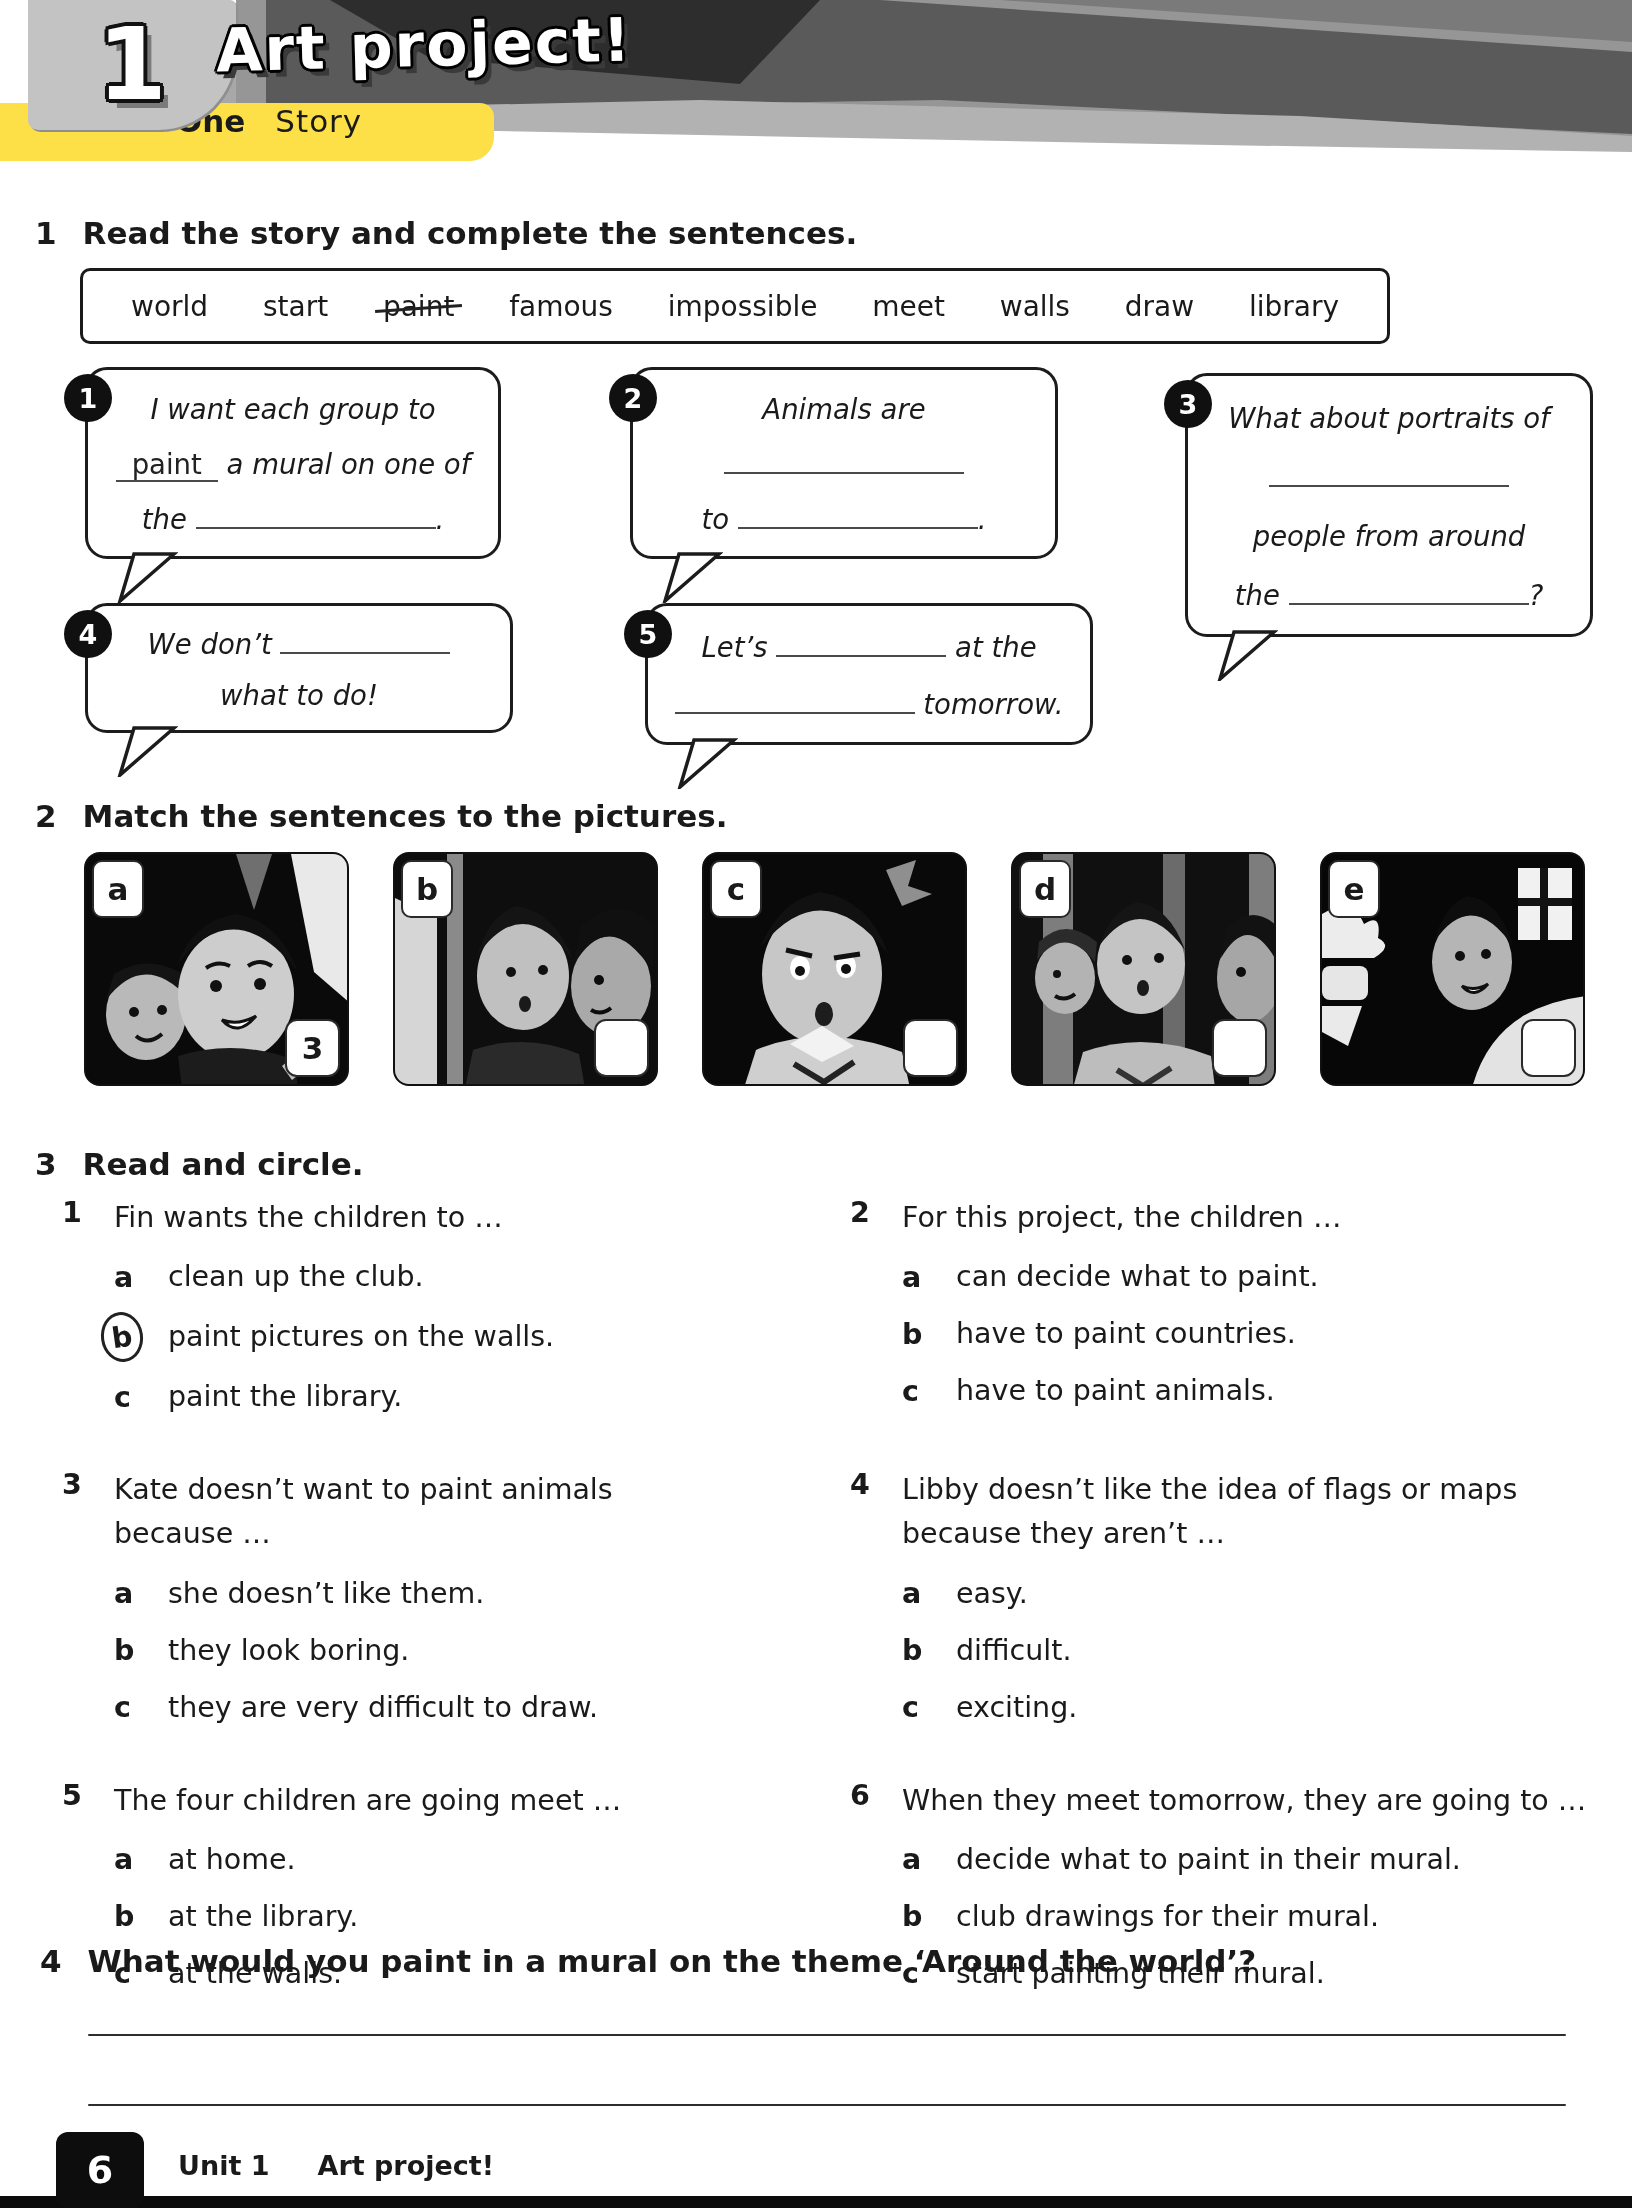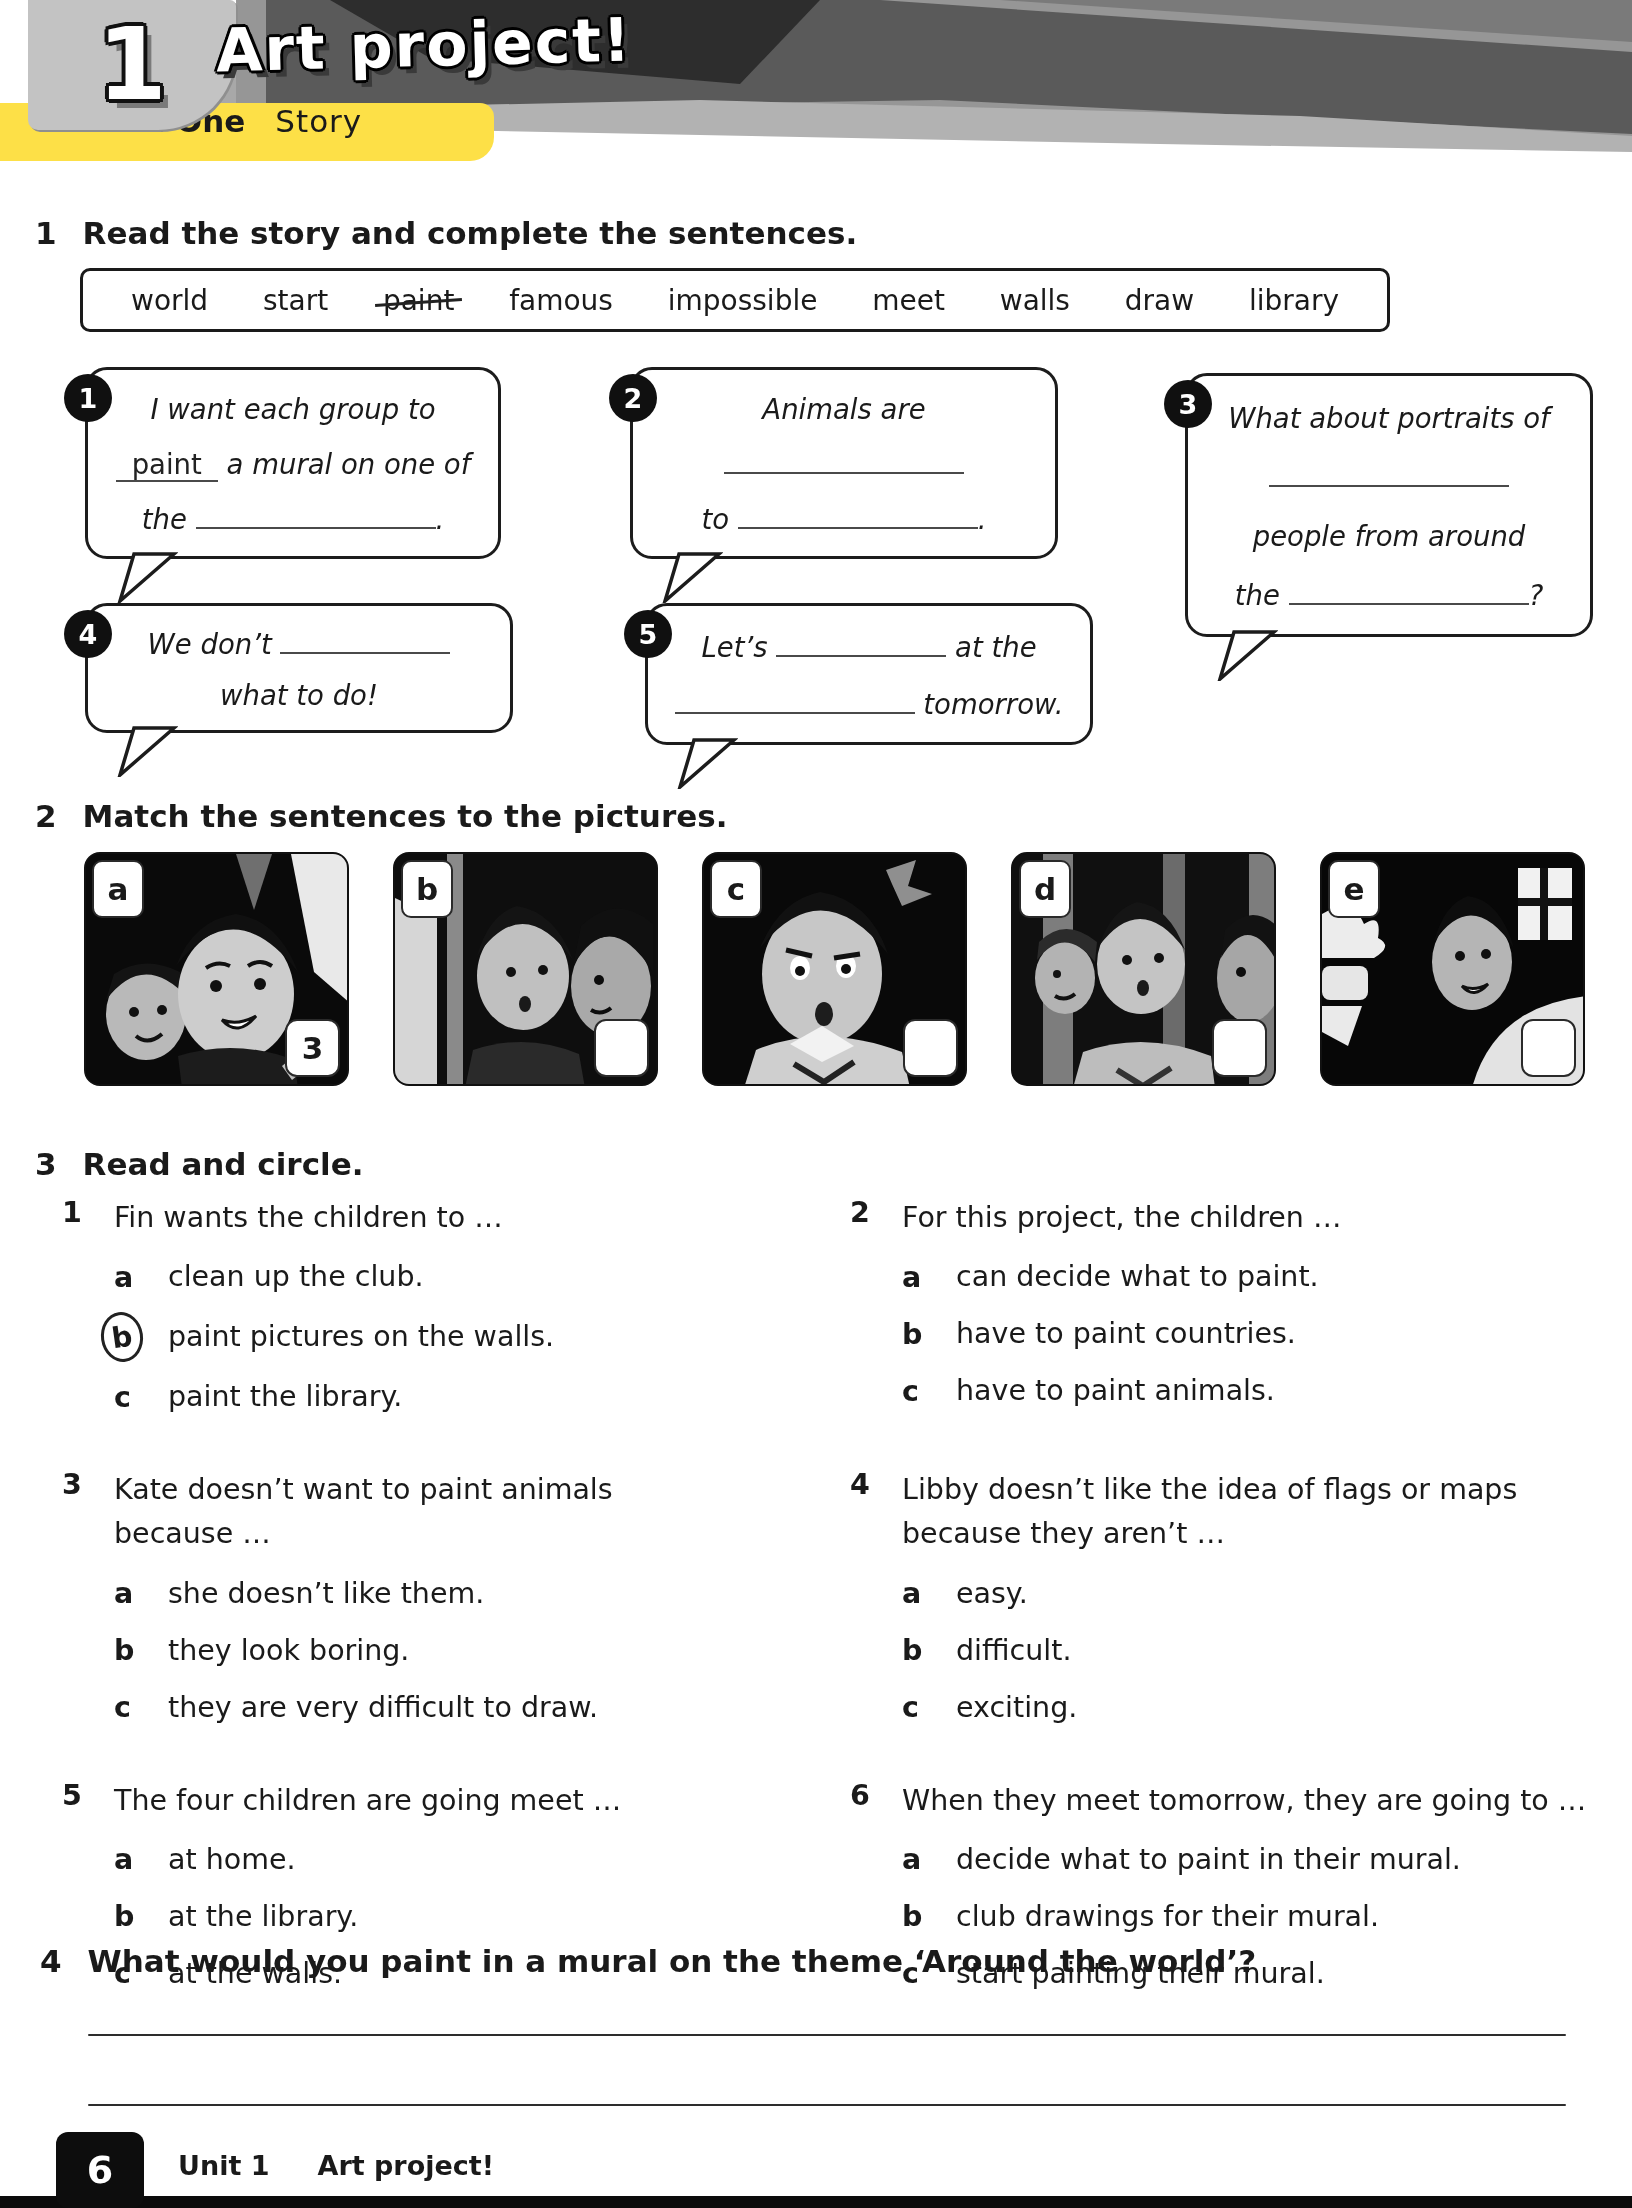--- a/index.html
+++ b/index.html
@@ -20,21 +20,21 @@
   .lesson-banner{position:absolute;left:0;top:103px;width:494px;height:58px;background:#fde047;
                  border-radius:0 14px 24px 0;display:flex;align-items:flex-start;gap:30px;padding-left:44px;z-index:1}
   .lesson-label{font-size:31px;font-weight:800}
   .lesson-type{font-size:31px;font-weight:400;letter-spacing:1px}
 
   
   .ex-head{position:absolute;display:flex;gap:26px;font-weight:700;font-size:31px;z-index:1}
   .ex-num{font-weight:800}
 
   
-  .wordbank{position:absolute;top:268px;left:80px;width:1310px;height:64px;border:3px solid #1a1a1a;
+  .wordbank{position:absolute;top:268px;left:80px;width:1310px;height:76px;border:3px solid #1a1a1a;
             border-radius:10px;display:flex;align-items:center;justify-content:space-between;
             padding:0 48px;font-size:28px}
   .wb-word{position:relative}
   .struck::after{content:"";position:absolute;left:-8px;right:-8px;top:52%;height:3px;background:#222;transform:rotate(-4deg)}
 
   
   .bubbles{position:absolute;top:365px;left:0;width:1632px;height:440px}
   .bubble{position:absolute;background:#fff;border:3.5px solid #1c1c1c;border-radius:22px;
           padding:12px 24px 10px;text-align:center;font-size:27.5px;font-style:italic;
           display:flex;flex-direction:column;justify-content:space-around}

